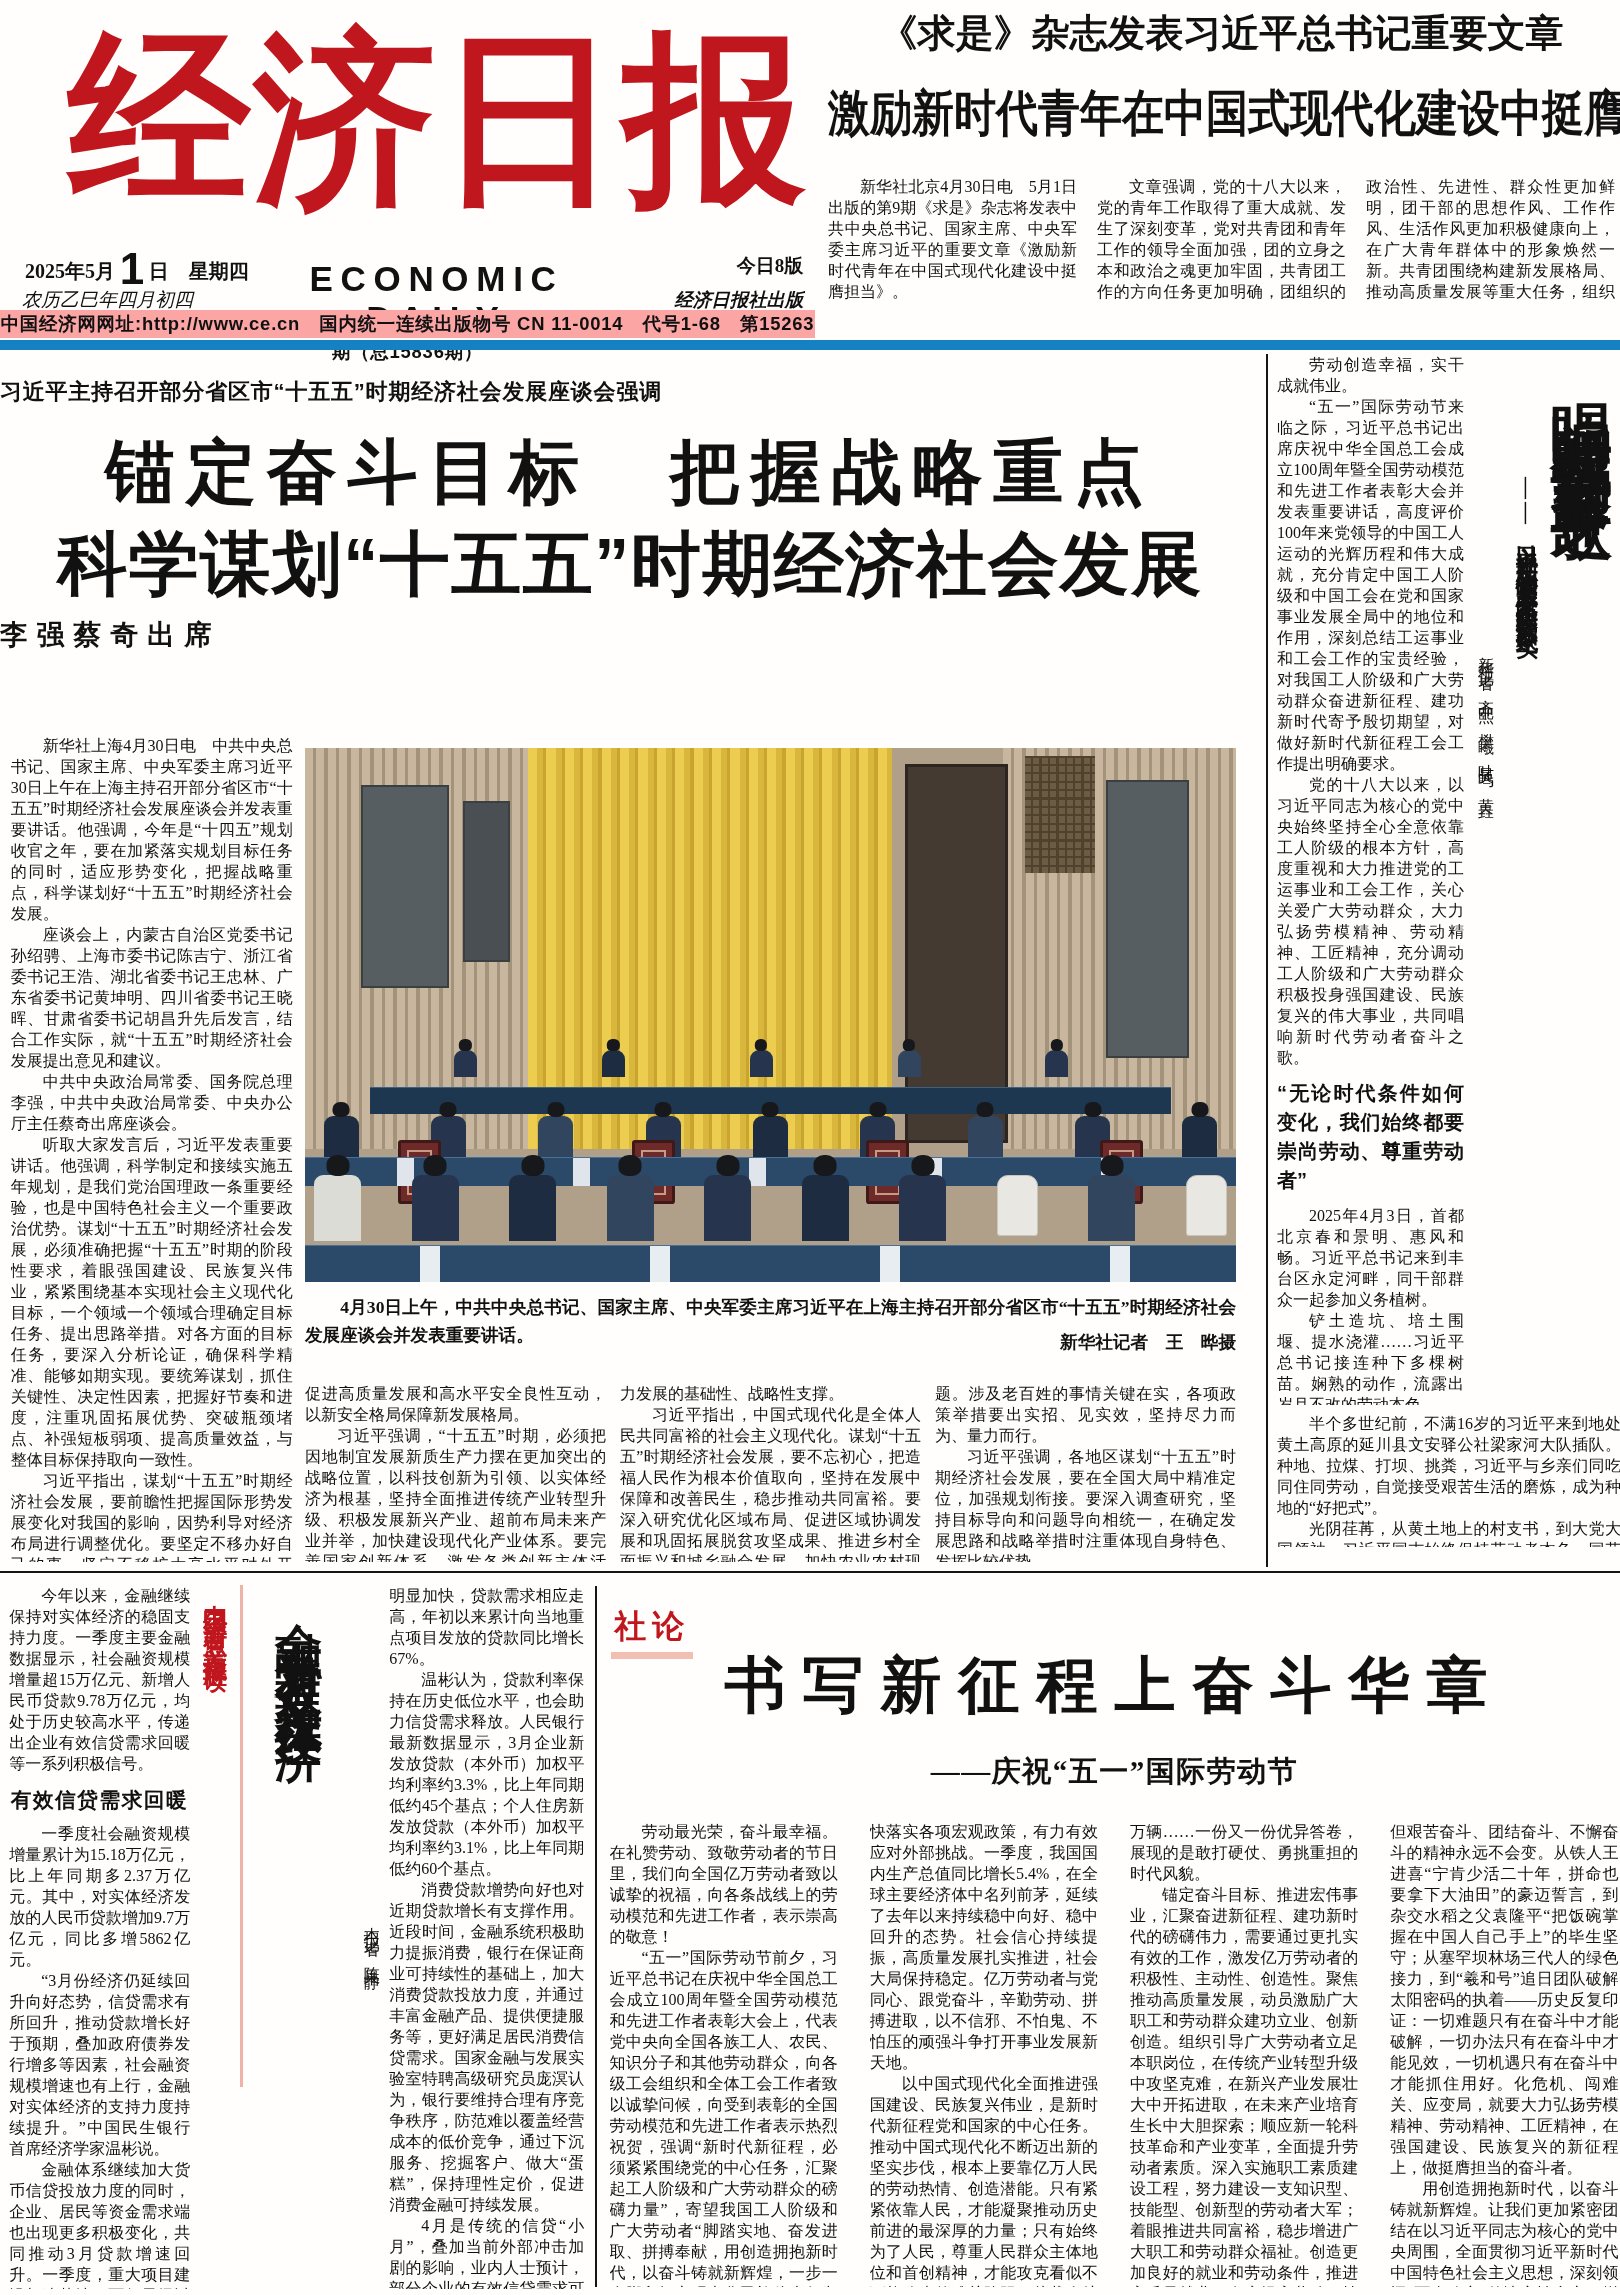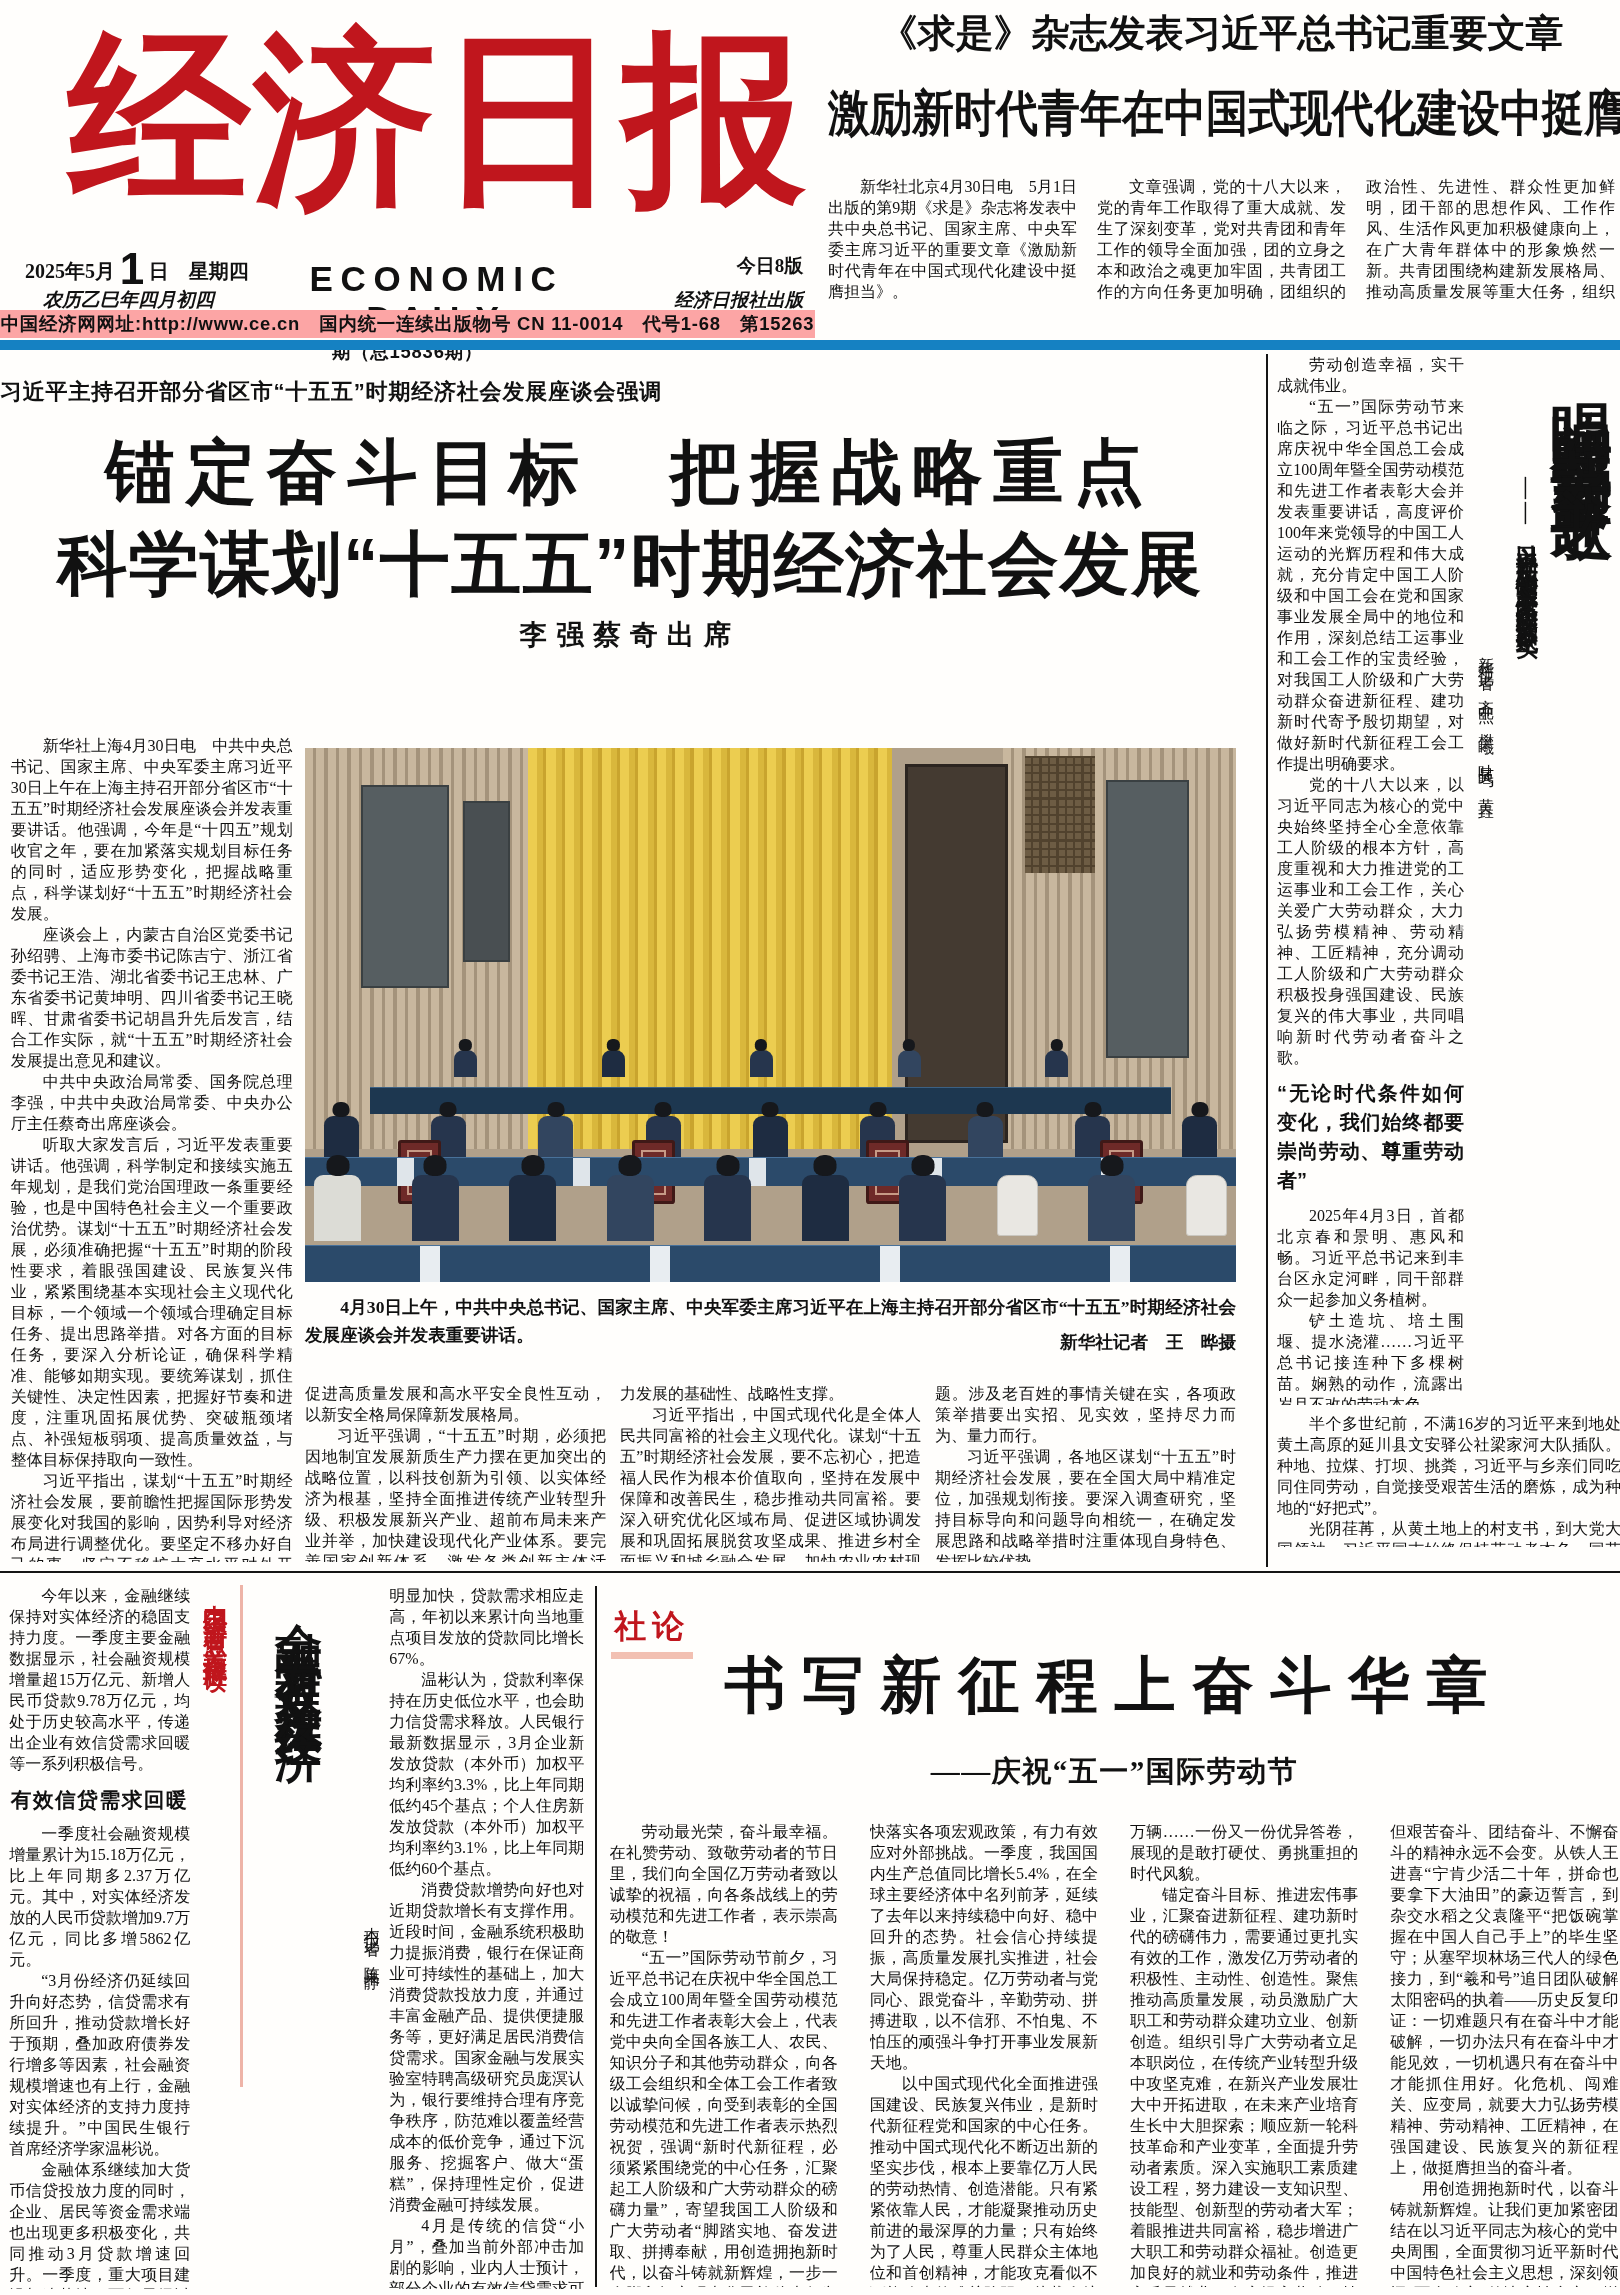--- a/index.html
+++ b/index.html
@@ -18,21 +18,21 @@
 
   
   #masthead { left:65px; top:6.1px; width:747px; height:247px; text-align:center; }
   #masthead .cn {
     font-size:182px; line-height:230px; font-weight:900; color:#c0161d;
     letter-spacing:3.1px; transform:scaleY(1.02); white-space:nowrap;
   }
   #daterow { left:19px; top:253px; width:792px; height:55px; }
   #date-left { position:absolute; left:6.1px; top:0; width:253px; font-size:20px; font-weight:700; }
   #date-left .big-day { font-size:44px; font-weight:700; line-height:31px; vertical-align:-6.1px; padding:0 4.6px; font-family:"Liberation Sans",sans-serif; }
-  #lunar { position:absolute; left:24px; top:34px; font-size:19px; font-weight:700; font-style:italic; }
+  #lunar { position:absolute; left:3px; top:34px; font-size:19px; font-weight:400; font-style:italic; }
   #daily-en { position:absolute; left:253px; top:6.1px; width:329px; text-align:center;
     font-size:35px; letter-spacing:7.7px; font-weight:600; font-family:"Liberation Sans","DejaVu Sans",sans-serif; }
   #edition { position:absolute; right:7.7px; top:0; width:168px; text-align:right; font-size:19px; font-weight:700; }
   #publisher { position:absolute; right:7.7px; top:34px; width:199px; text-align:right; font-size:18.4px; font-style:italic; font-weight:700; }
   #pubbar { left:0; top:310px; width:815px; height:28px; background:#fca5a5;
     text-align:center; font-size:18.4px; font-weight:700; line-height:28px; letter-spacing:0.8px; }
   #bluebar { left:0; top:340px; width:1621px; height:10px; background:#1581c2; }
 
   
   #qiushi { left:828px; top:7.7px; width:787px; height:328px; }
@@ -41,21 +41,21 @@
   #qiushi .q-body { margin-top:40px; height:145px; column-count:3; column-gap:20px; overflow:hidden; }
 
   
   #main-article { left:0; top:351px; width:1260px; height:1219px; }
   .m-kicker { position:absolute; left:0; top:26px; width:100%; text-align:left;
     font-size:22px; font-weight:700; letter-spacing:0.8px; }
   .m-hl1 { position:absolute; left:0; top:75px; width:100%; text-align:center;
     font-size:70px; font-weight:900; letter-spacing:10.7px; white-space:nowrap; }
   .m-hl2 { position:absolute; left:0; top:167px; width:100%; text-align:center;
     font-size:70px; font-weight:900; letter-spacing:1.5px; white-space:nowrap; }
-  .m-byline { position:absolute; left:0; top:265px; width:100%; text-align:center;
+  .m-byline { position:absolute; left:0; top:265px; width:100%; 
     font-size:27.6px; font-weight:700; letter-spacing:9.2px; }
   .m-colleft { position:absolute; left:10.7px; top:384px; width:282px; height:827px; }
   .m-caption { position:absolute; left:305px; top:943px; width:931px; height:83px;
     font-size:17.6px; line-height:27.6px; font-weight:700; text-align:justify; }
   .m-caption .credit { position:absolute; right:0; bottom:20px; font-weight:700; }
   .m-under { position:absolute; left:305px; top:1032px; width:931px; height:179px; display:flex; gap:13.8px; }
   .m-under .textcol { flex:1; height:179px; }
 
   
   .photo { position:absolute; left:305px; top:397px; width:931px; height:534px;

